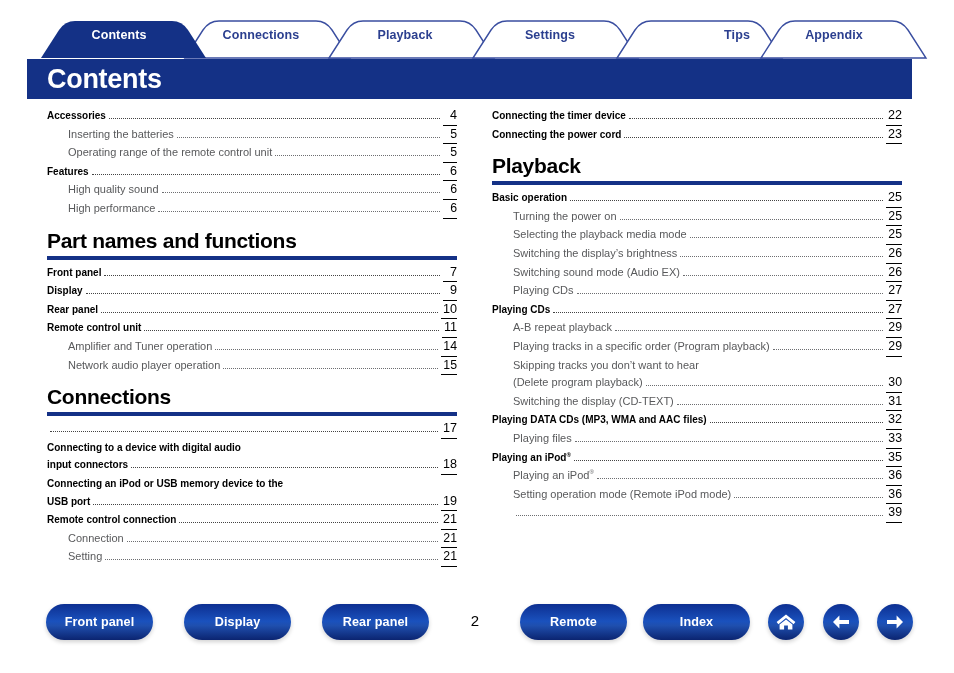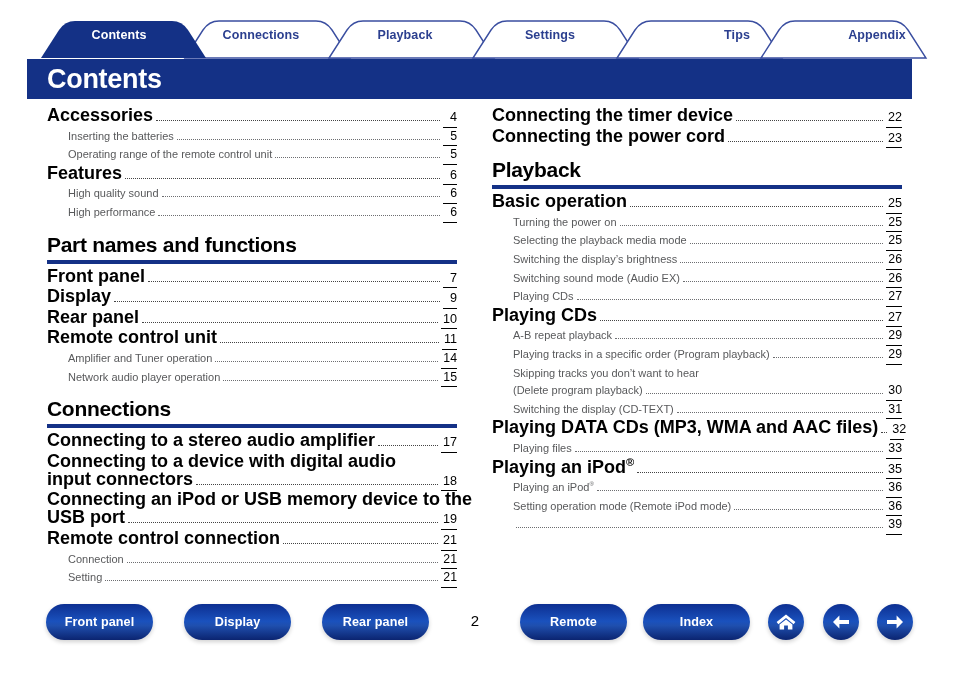--- a/index.html
+++ b/index.html
@@ -93,21 +93,21 @@
     height: 0;
   }
   .toc-row .pg {
     white-space: nowrap;
     text-align: right;
     border-bottom: 1.3px solid #000;
     padding: 0 0 0 2px;
     min-width: 14px;
   }
   
-  .lvl1 .txt { font-size: 18px; font-weight: bold; color: #000; }
+  .lvl1 .txt { font-size: 10px; font-weight: bold; color: #000; }
   .lvl1 .pg  { font-size: 12.6px; font-weight: normal; color: #000; }
   
   .lvl2 { padding-left: 21px; }
   .lvl2 .txt { font-size: 11px; font-weight: normal; color: #58595b; }
   .lvl2 .pg  { font-size: 12.3px; font-weight: normal; color: #000; }
   .lvl2 .dots { border-bottom-color: #6d6e71; margin-bottom: 3px; }
 
   
   .toc-row.cont .dots { border-bottom: none; }
   .toc-row.cont .pg { border-bottom: none; min-width: 0; }
@@ -173,21 +173,21 @@
         <path d="M761 58 L779 30 Q785 21 795 21 L892 21 Q902 21 908 30 L926 58 Z"></path>
       </g>
 
       <path d="M41 58 L59 30 Q65 21 75 21 L172 21 Q182 21 188 30 L206 58 Z" fill="#143186"></path>
     </svg>
     <div class="tab-label active" style="left:119px;">Contents</div>
     <div class="tab-label" style="left:261px;">Connections</div>
     <div class="tab-label" style="left:405px;">Playback</div>
     <div class="tab-label" style="left:550px;">Settings</div>
     <div class="tab-label" style="left:691px;margin-left:46px;">Tips</div>
-    <div class="tab-label" style="left:877px;">Appendix</div>
+    <div class="tab-label" style="left:834px;">Appendix</div>
   </div>
 
   <div id="titlebar">
     <div class="title">Contents</div>
   </div>
 
   <div class="column" id="col-left">
       <div class="toc-row lvl1">
         <span class="txt">Accessories</span>
         <span class="dots"></span>
@@ -246,21 +246,20 @@
         <span class="pg">14</span>
       </div>
       <div class="toc-row lvl2">
         <span class="txt">Network audio player operation</span>
         <span class="dots"></span>
         <span class="pg">15</span>
       </div>
       <div class="section-head">Connections</div>
       <div class="section-rule"></div>
       <div class="toc-row lvl1">
-        <span class="txt">Connecting to a stereo audio amplifier</span>
         <span class="dots"></span>
         <span class="pg">17</span>
       </div>
       <div class="toc-row lvl1 cont">
         <span class="txt">Connecting to a device with digital audio</span>
         <span class="dots"></span>
         <span class="pg"></span>
       </div>
       <div class="toc-row lvl1">
         <span class="txt">input connectors</span>

